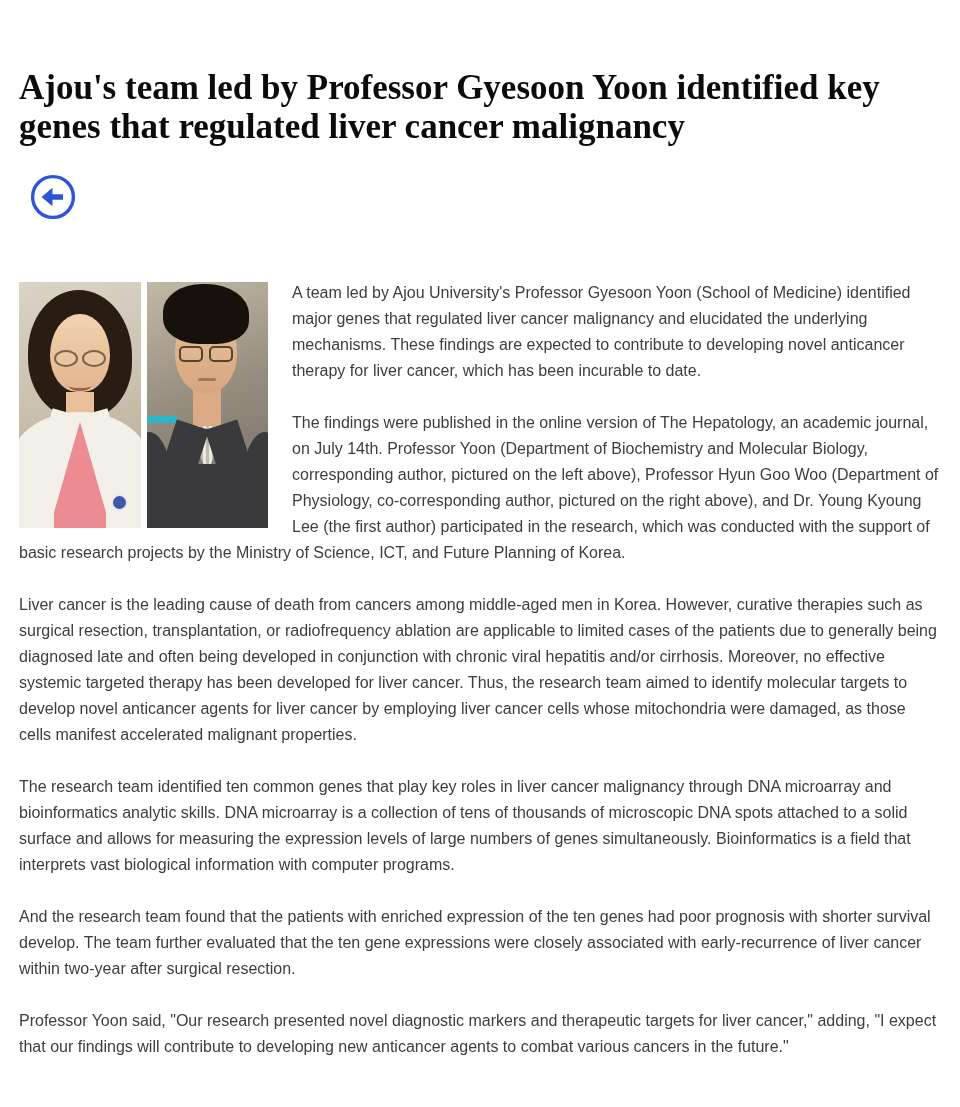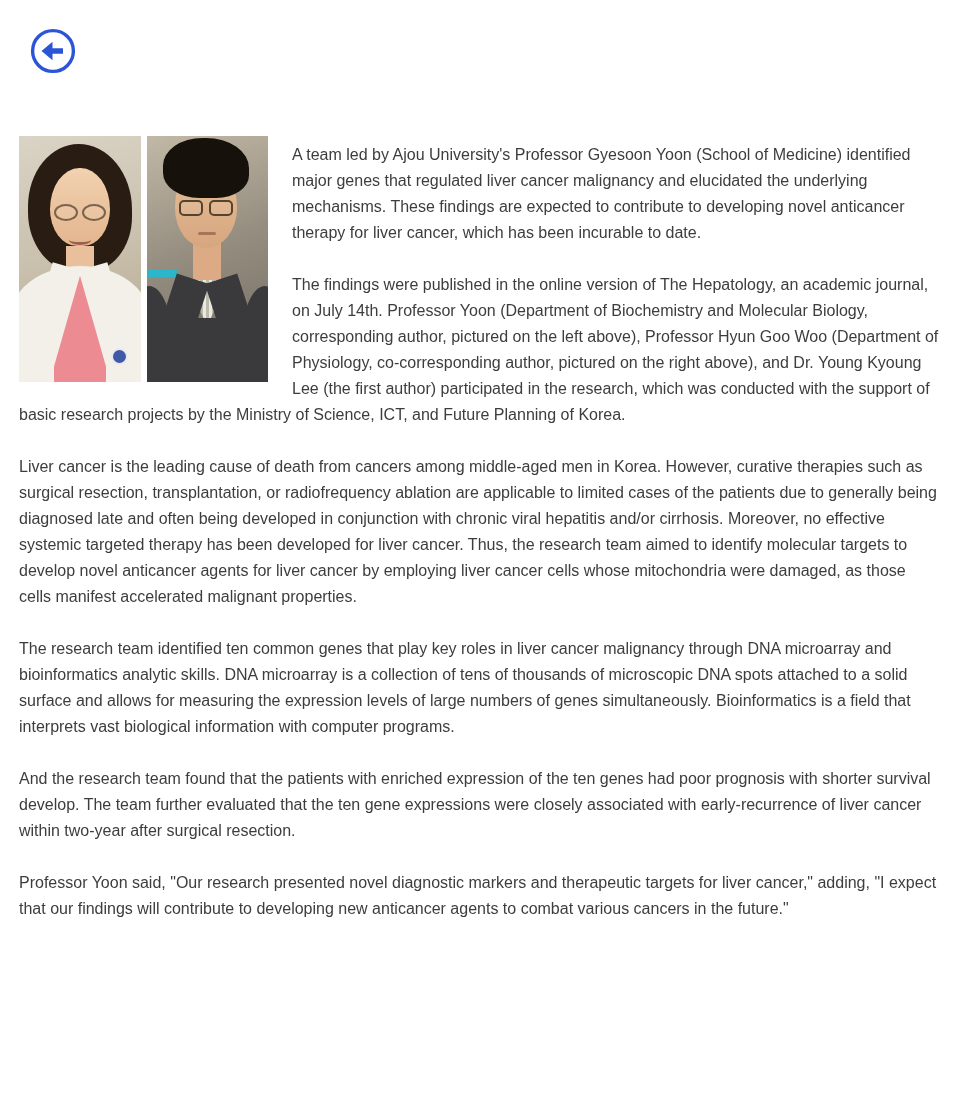--- a/index.html
+++ b/index.html
@@ -34,21 +34,21 @@
   }
   .back-btn svg { display: block; }
   .article-body {
     margin: 0 18px 0 19px;
     padding-top: 60px;
     font-size: 16px;
     line-height: 26px;
     color: #3d3d3d;
   }
   .article-body p {
-    margin: 8px 0 26px 0;
+    margin: 0 0 26px 0;
     hyphens: auto;
     -webkit-hyphens: auto;
   }
   .photos {
     float: left;
     width: 249px;
     height: 246px;
     margin: 2px 24px 12px 0;
     display: flex;
     gap: 6px;
@@ -94,20 +94,21 @@
   .ph-r-sweater-side.right { left: 74px; transform: rotate(-18deg); }
   .ph-r-sweater { top: 182px; left: -8px; width: 137px; height: 66px; background: #3a393c; }
   .ph-r-shoulder-l { top: 150px; left: -14px; width: 40px; height: 100px; background: #3a393c; border-radius: 40% 60% 0 0; }
   .ph-r-shoulder-r { top: 150px; left: 94px; width: 40px; height: 100px; background: #3a393c; border-radius: 60% 40% 0 0; }
 </style>
 </head>
 <body>
 
 <div class="page">
 
+  <h1 class="title">Ajou's team led by Professor Gyesoon Yoon identified key genes that regulated liver cancer malignancy</h1>
 
   <button class="back-btn" aria-label="Go back">
     <svg width="46" height="46" viewBox="0 0 46 46">
       <circle cx="23" cy="23" r="20.4" fill="none" stroke-width="3.4" stroke="#2b55d6"></circle>
       <path d="M33 20.2 L22.5 20.2 L22.5 13.8 L11.5 23 L22.5 32.2 L22.5 25.8 L33 25.8 Z" fill="#2b55d6"></path>
     </svg>
   </button>
 
   <div class="article-body">
 

